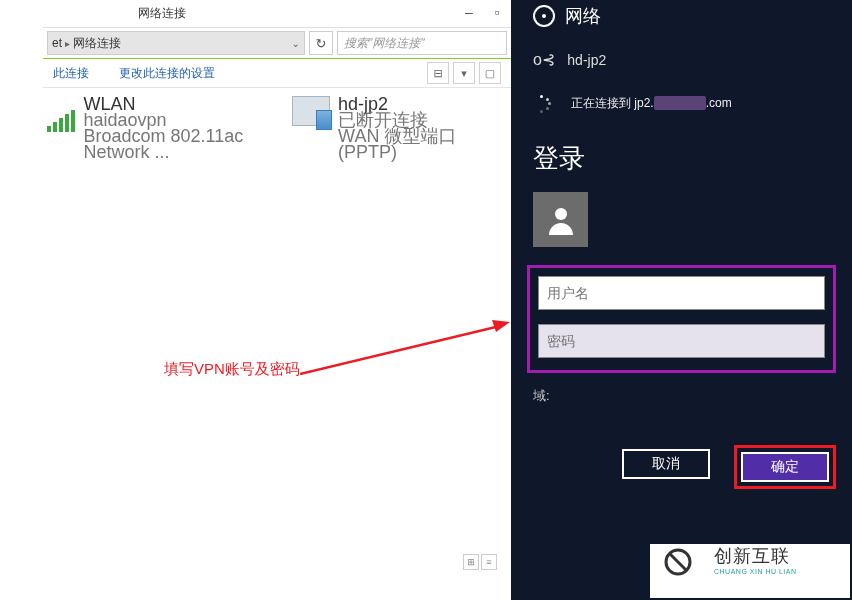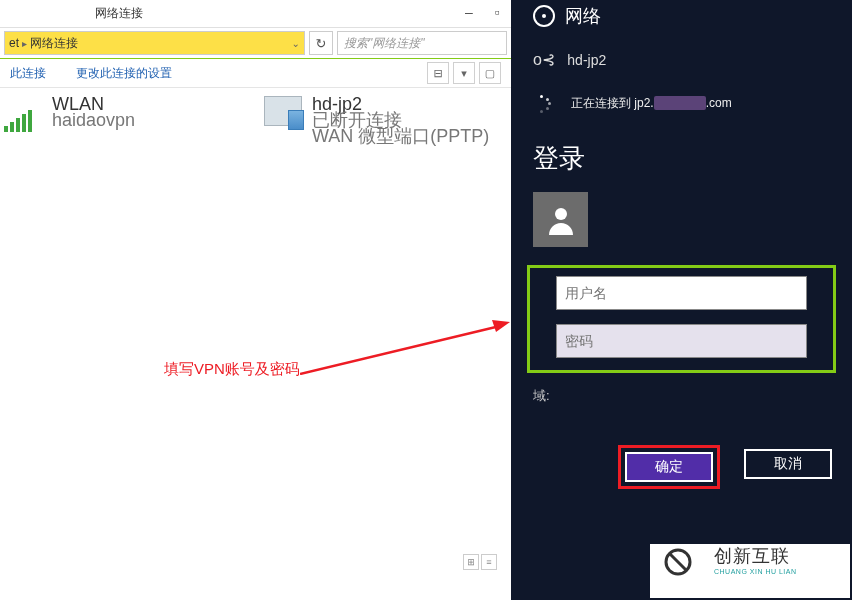--- a/index.html
+++ b/index.html
@@ -14,20 +14,21 @@
   position: relative;
   overflow: hidden;
   background: #fff;
 }
 .explorer {
   width: 511px;
   height: 600px;
   background: #fff;
   position: relative;
   float: left;
+  padding-left: 43px;
 }
 .titlebar {
   height: 28px;
   background: #fff;
   border-bottom: 1px solid #e0e0e0;
   display: flex;
   align-items: center;
   position: relative;
 }
 .titlebar-title {
@@ -61,21 +62,21 @@
 }
 .breadcrumb {
   flex: 1;
   height: 24px;
   border: 1px solid #ccc;
   display: flex;
   align-items: center;
   padding: 0 4px;
   font-size: 12px;
   color: #333;
-  background: #fde047;
+  background: #e5e5e5;
   position: relative;
 }
 .breadcrumb .sep {
   margin: 0 3px;
   color: #666;
   font-size: 10px;
 }
 .breadcrumb .dropdown {
   position: absolute;
   right: 4px;
@@ -309,22 +310,22 @@
   height: 55px;
   background: #6c6c6c;
   margin-left: 22px;
   display: flex;
   align-items: center;
   justify-content: center;
 }
 .avatar svg { width: 36px; height: 36px; fill: #fff; }
 .form-box {
   margin: 18px 16px 10px 16px;
-  border: 3px solid #84cc16;
-  padding: 8px 26px 12px;
+  border: 3px solid #a21caf;
+  padding: 8px 8px 12px;
 }
 .text-input {
   width: 100%;
   height: 34px;
   background: #fff;
   border: 1px solid #888;
   padding: 0 8px;
   font-size: 14px;
   color: #666;
   outline: none;
@@ -434,20 +435,21 @@
             <span></span>
             <span></span>
             <span></span>
             <span></span>
             <span></span>
           </div>
       </div>
       <div class="conn-text">
         <div class="name">WLAN</div>
         <div class="sub">haidaovpn</div>
+        <div class="sub">Broadcom 802.11ac Network ...</div>
       </div>
     </div>
     <div class="conn-item">
       <div class="conn-icon">
         <div class="monitor-icon"></div>
       </div>
       <div class="conn-text">
         <div class="name">hd-jp2</div>
         <div class="sub">已断开连接</div>
         <div class="sub">WAN 微型端口(PPTP)</div>
@@ -495,25 +497,25 @@
         <circle cx="12" cy="8" r="4"></circle>
         <path d="M4 22c0-4.4 3.6-8 8-8s8 3.6 8 8"></path>
       </svg>
   </div>
   <div class="form-box">
     <input class="text-input" placeholder="用户名" style="">
     <input class="text-input password" type="password" placeholder="密码" style="">
   </div>
   <div class="domain-label">域:</div>
   <div class="button-row">
+    <div class="btn-wrap">
+      <div class="btn secondary">取消</div>
+    </div>
     <div class="btn-wrap highlighted">
       <div class="btn primary">确定</div>
-    </div>
-    <div class="btn-wrap">
-      <div class="btn secondary">取消</div>
     </div>
   </div>
 </div>
 
 <div class="watermark">
   <div class="wm-logo">
     <svg viewBox="0 0 36 36">
       <path d="M6 18 A12 12 0 0 1 30 18" stroke="#333" stroke-width="3" fill="none"></path>
       <path d="M6 18 A12 12 0 0 0 30 18" stroke="#333" stroke-width="3" fill="none"></path>
       <line x1="10" y1="10" x2="26" y2="26" stroke="#333" stroke-width="3"></line>

